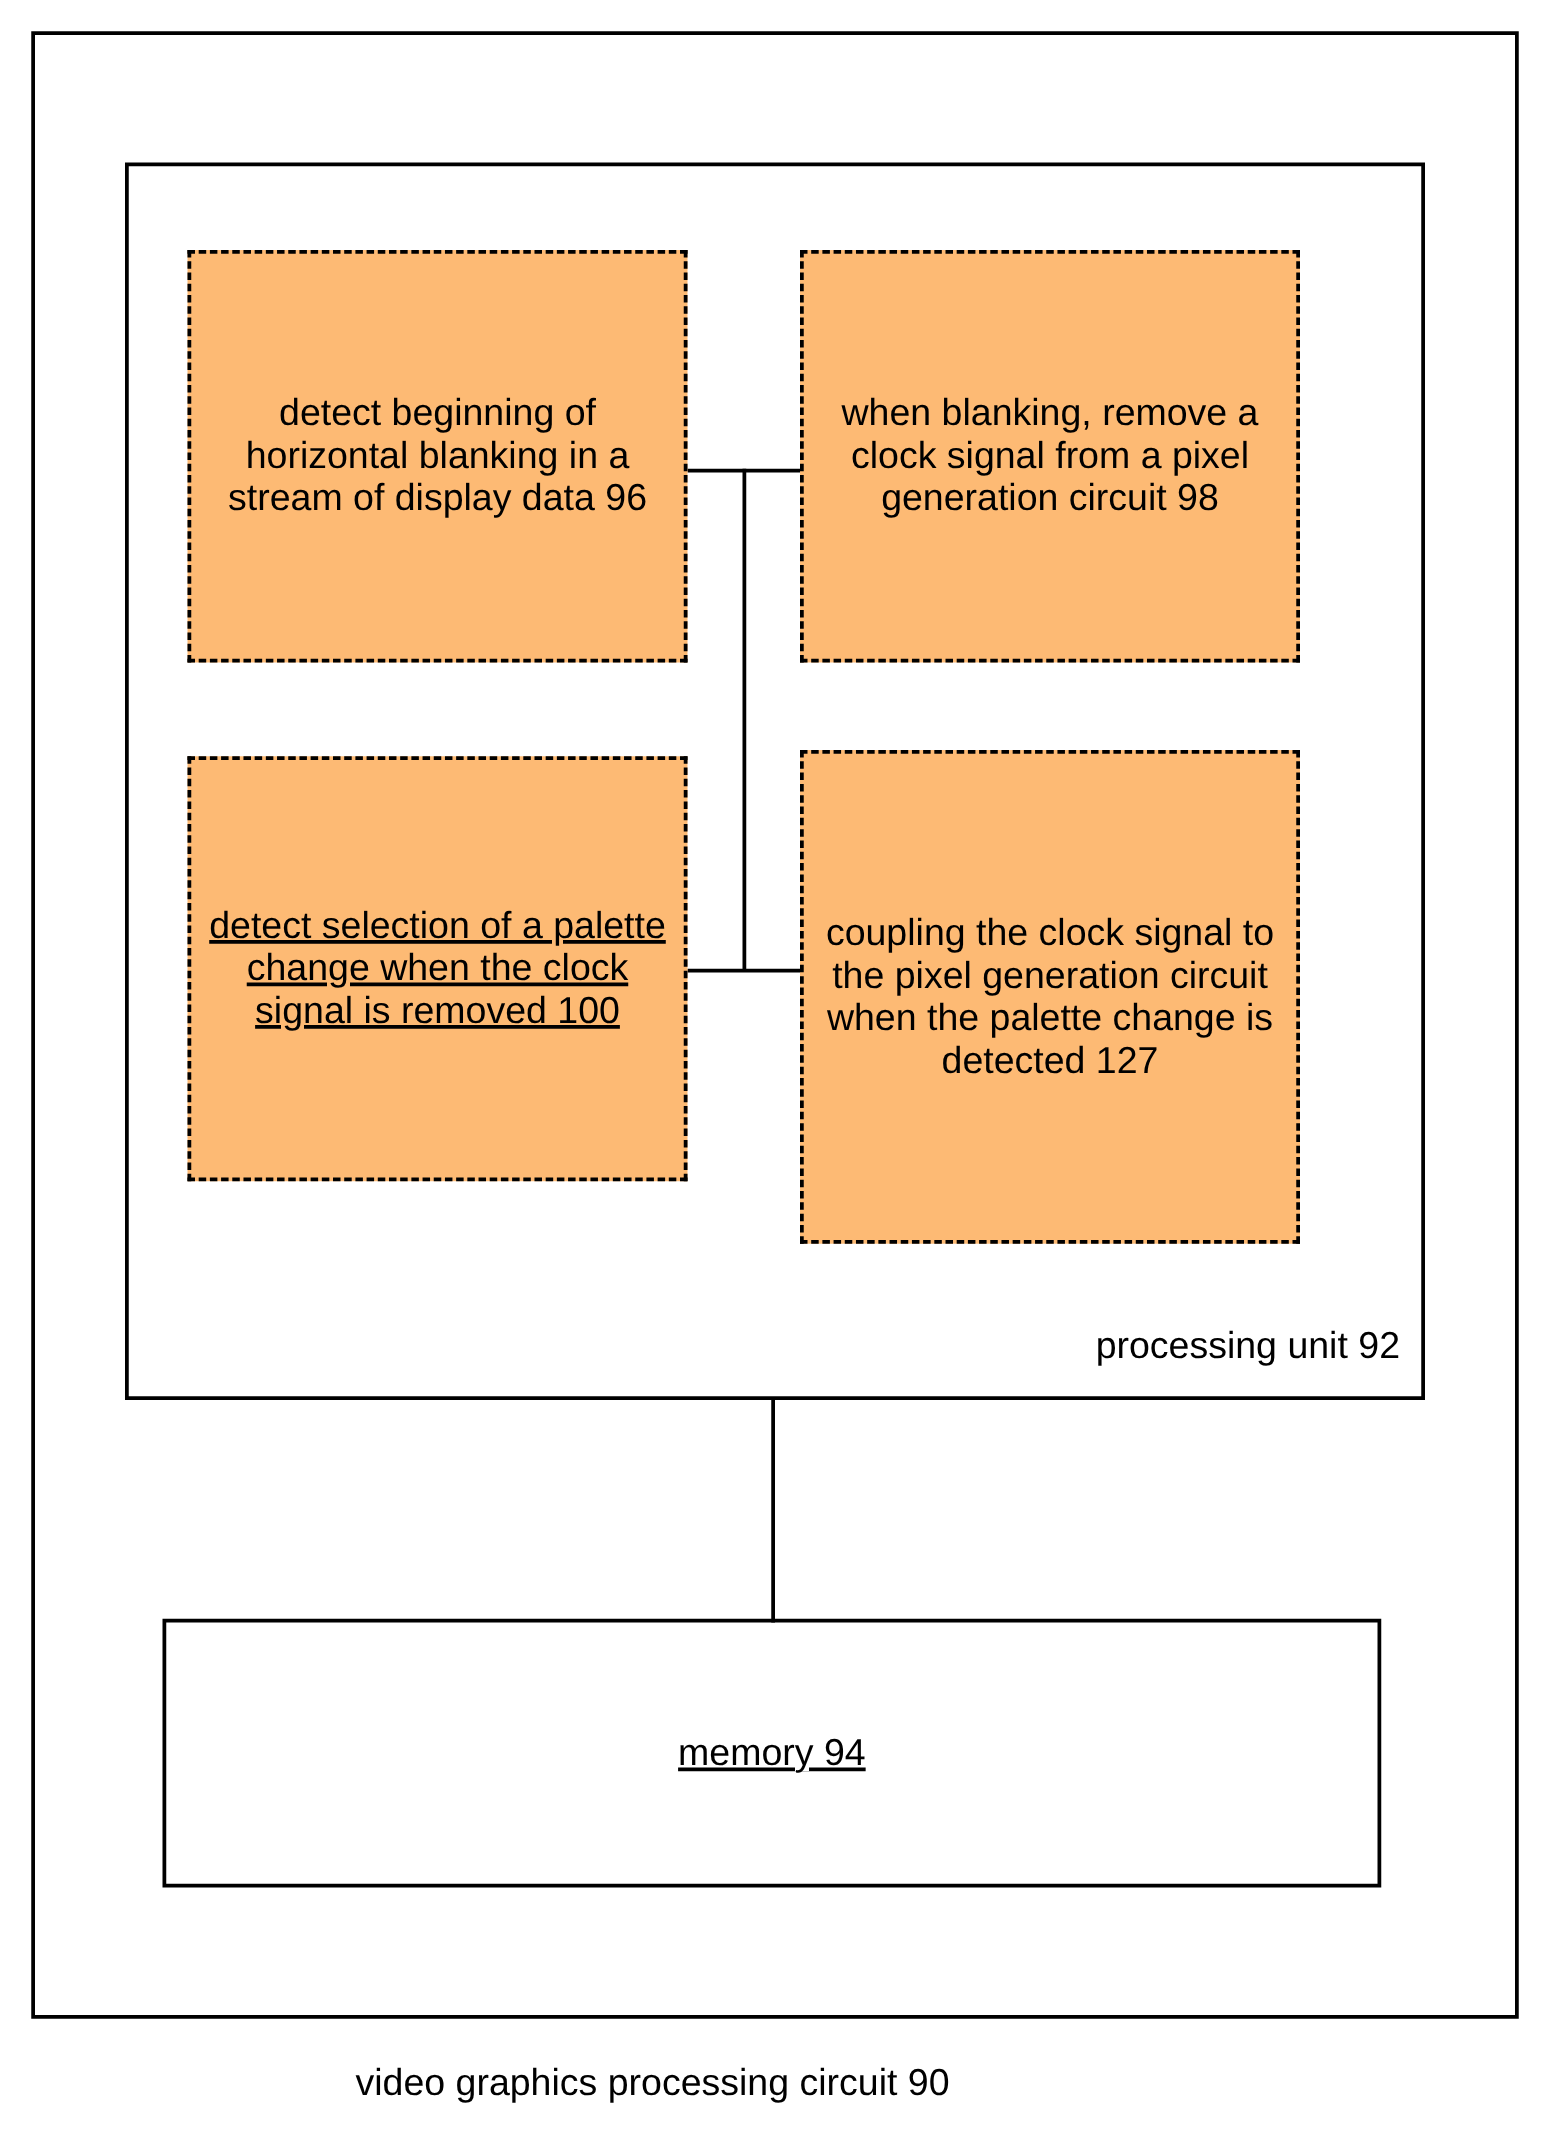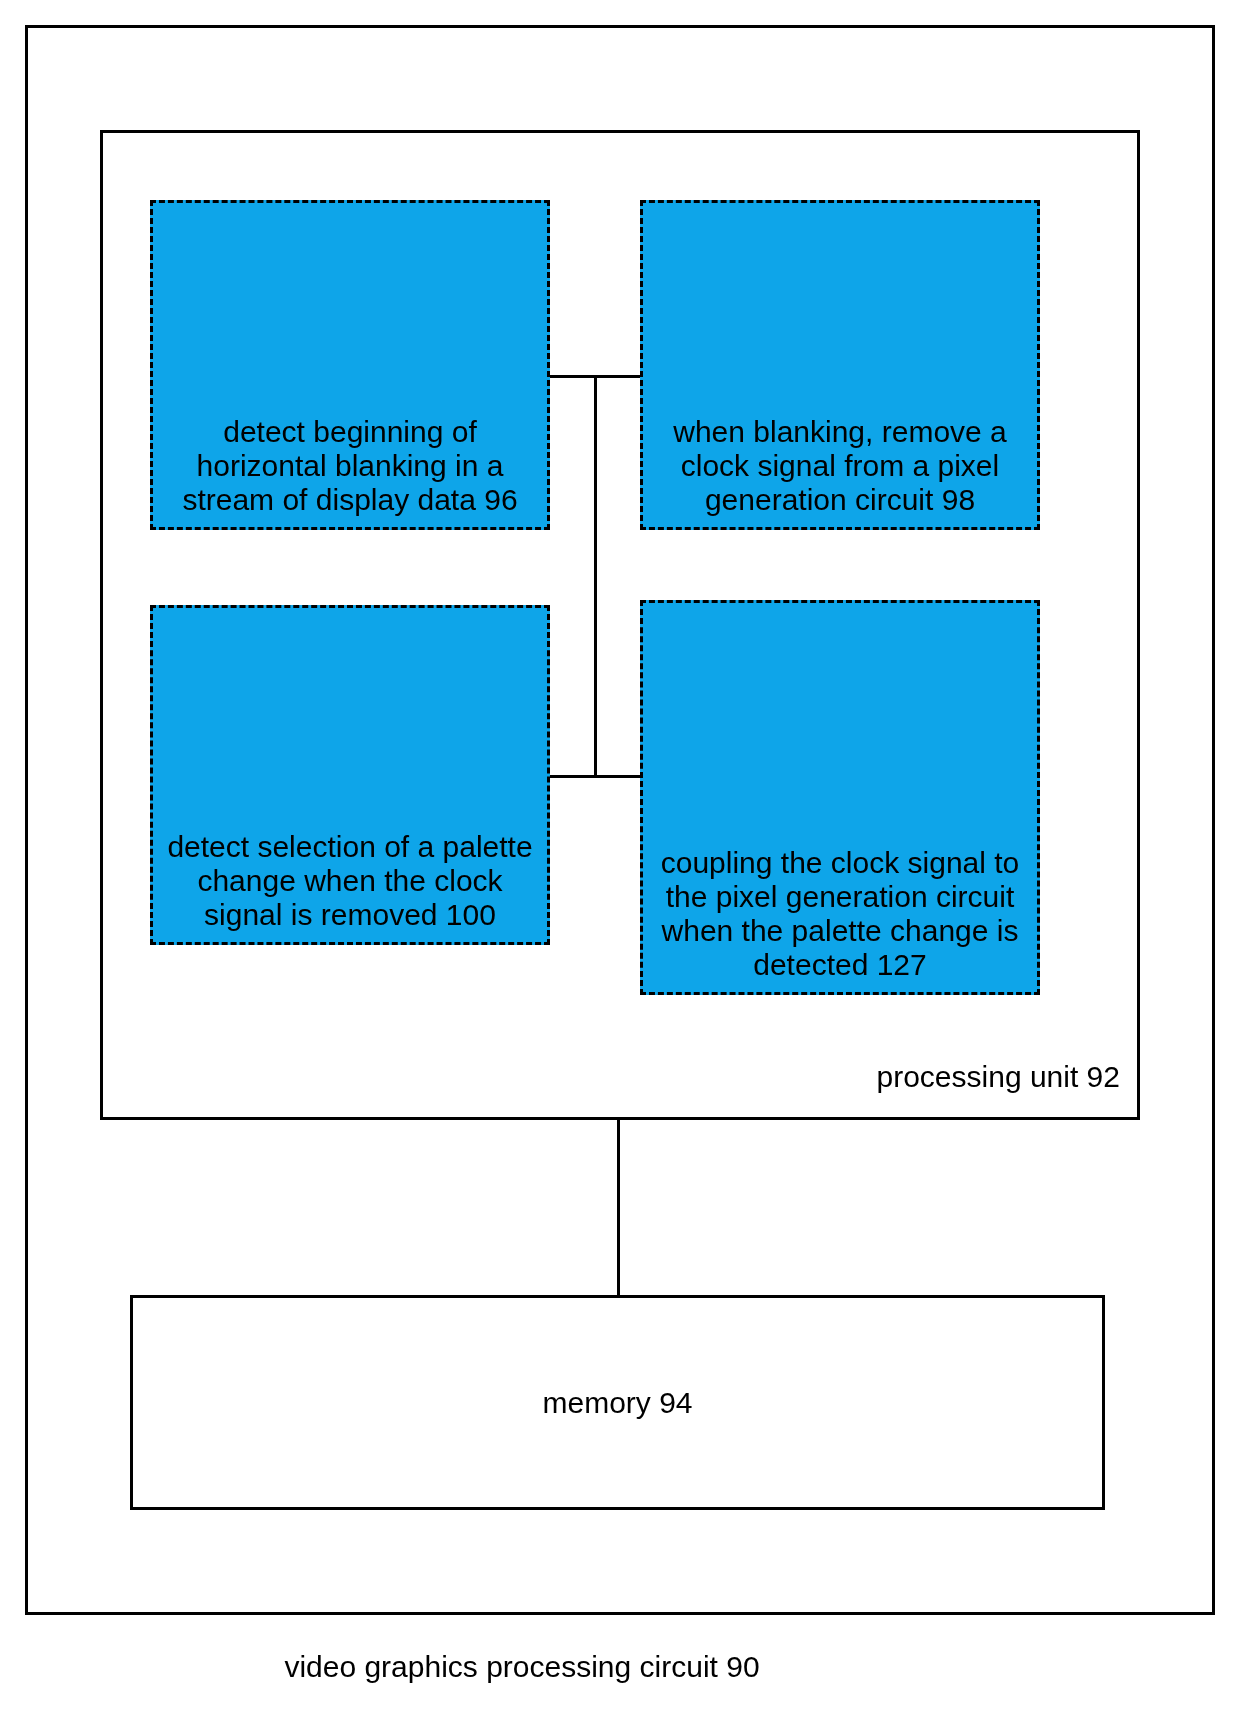--- a/index.html
+++ b/index.html
@@ -34,41 +34,42 @@
   .pu-label {
     position: absolute;
     right: 120px;
     top: 1060px;
     text-align: left;
   }
   .dashed-box {
     position: absolute;
     border: 3px dashed #000;
     display: flex;
-    align-items: flex-end;
+    align-items: center;
     justify-content: center;
     text-align: center;
     padding: 10px;
-    background: #0ea5e9;
+    background: #fdba74;
   }
   .box-96 { left: 150px; top: 200px; width: 400px; height: 330px; }
   .box-98 { left: 640px; top: 200px; width: 400px; height: 330px; }
-  .box-100 { left: 150px; top: 605px; width: 400px; height: 340px; }
+  .box-100 { left: 150px; top: 605px; width: 400px; height: 340px; text-decoration: underline; }
   .box-102 { left: 640px; top: 600px; width: 400px; height: 395px; }
 
   .memory-box {
     position: absolute;
     left: 130px;
     top: 1295px;
     width: 975px;
     height: 215px;
     border: 3px solid #000;
     display: flex;
     align-items: center;
     justify-content: center;
+    text-decoration: underline;
   }
   .caption {
     position: absolute;
     left: 0; width: 1044px;
     top: 1650px;
     text-align: center;
   }
   
   .line { position: absolute; background: #000; }
   

